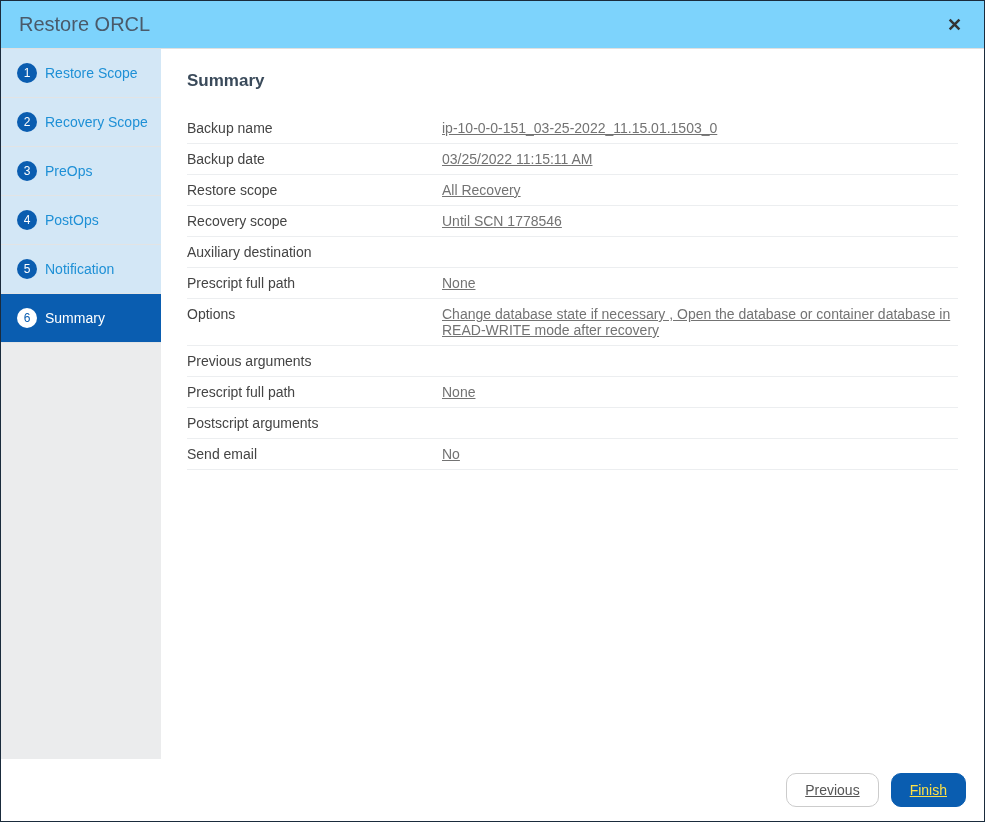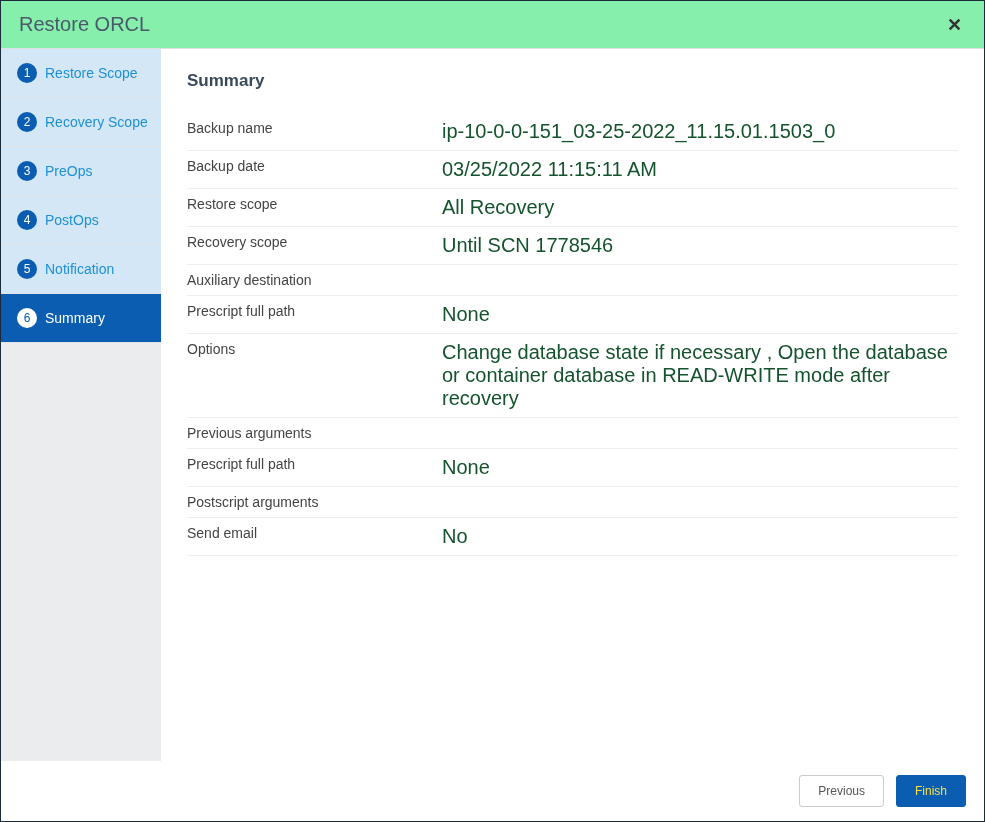--- a/index.html
+++ b/index.html
@@ -21,21 +21,21 @@
       display: flex;
       flex-direction: column;
       background: #fff;
     }
     .modal-header {
       display: flex;
       justify-content: space-between;
       align-items: center;
       padding: 12px 18px 12px 18px;
       border-bottom: 1px solid #e0e0e0;
-      background: #86efac;
+      background: #7dd3fc;
     }
     .modal-title {
       font-size: 20px;
       color: #4a5a6a;
       font-weight: 400;
     }
     .close-btn {
       font-size: 18px;
       color: #333;
       cursor: pointer;
@@ -112,36 +112,38 @@
     }
     .summary-label {
       padding: 7px 0;
       width: 255px;
       color: #444;
       font-size: 14px;
       vertical-align: top;
     }
     .summary-value {
       padding: 7px 0;
-      color: #14532d;
-      font-size: 20px;
+      color: #737373;
+      font-size: 14px;
       vertical-align: top;
+      text-decoration: underline;
     }
     .modal-footer {
       display: flex;
       justify-content: flex-end;
       padding: 14px 18px;
       gap: 12px;
       background: #fff;
     }
     .btn {
       padding: 8px 18px;
-      font-size: 12px;
-      border-radius: 3px;
+      font-size: 14px;
+      border-radius: 10px;
       cursor: pointer;
+      text-decoration: underline;
     }
     .btn-prev {
       background: #fff;
       border: 1px solid #ccc;
       color: #555;
     }
     .btn-finish {
       background: #0a5db0;
       border: 1px solid #0a5db0;
       color: #fde047;

